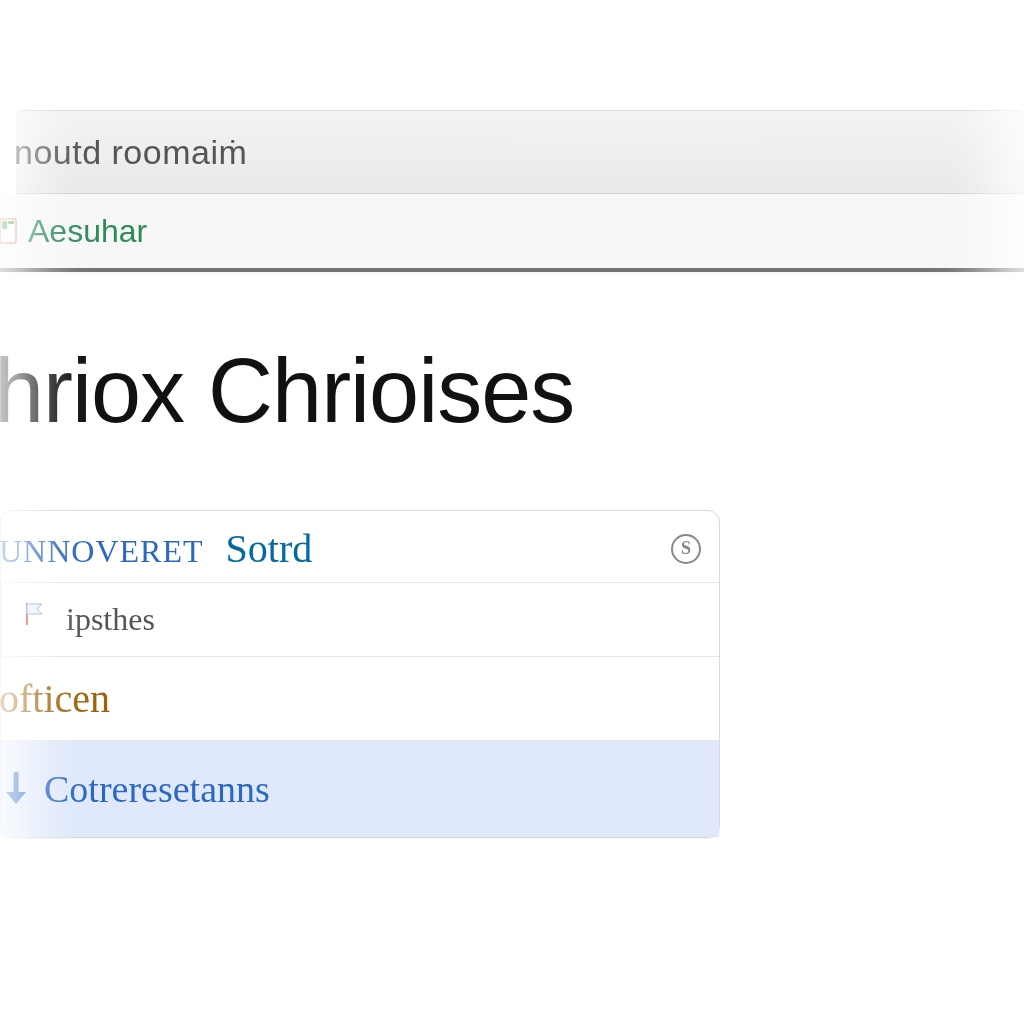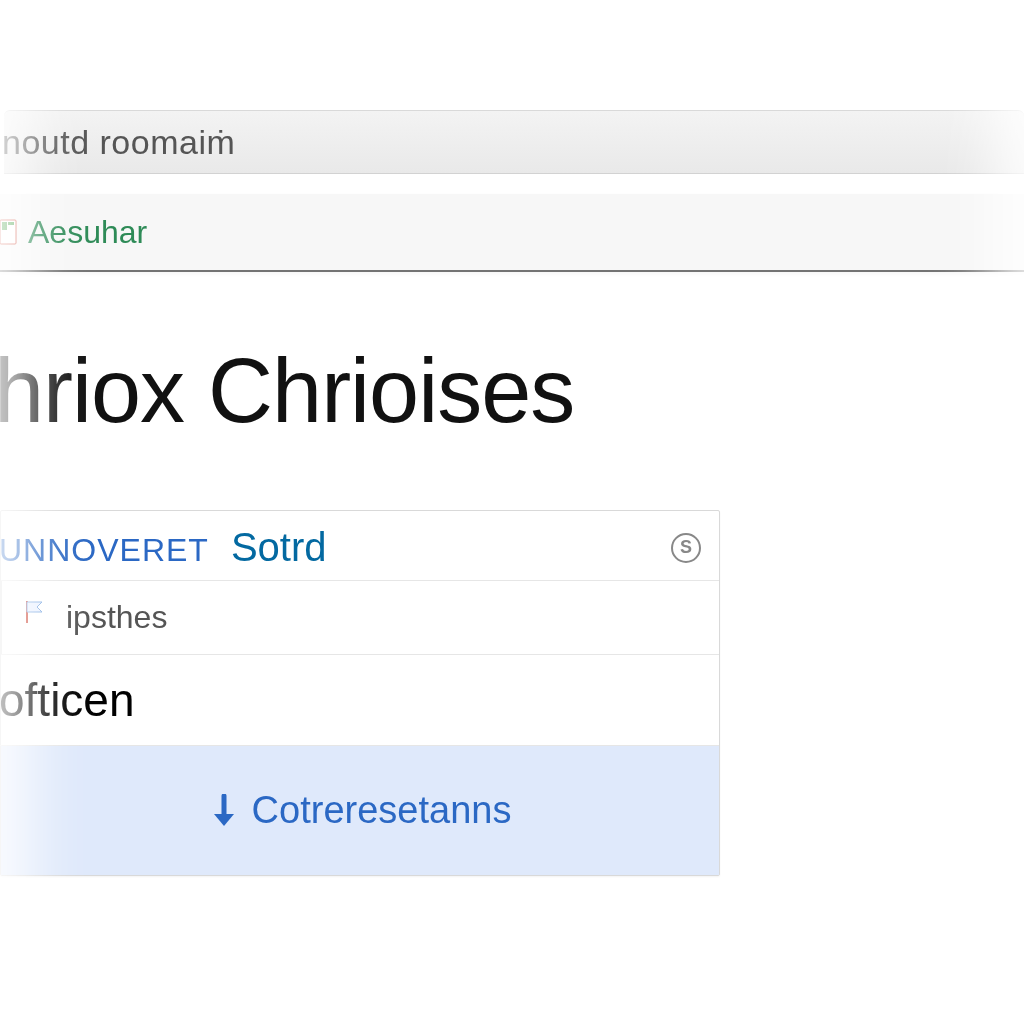--- a/index.html
+++ b/index.html
@@ -1,22 +1,22 @@
 <!DOCTYPE html>
 <html><head>
 <meta charset="utf-8">
 <style>
   * { box-sizing: border-box; margin: 0; padding: 0; }
   html, body { width: 1024px; height: 1024px; overflow: hidden; font-family: Arial, Helvetica, sans-serif; background: #ffffff; }
 
   
   .titlebar {
     position: absolute;
-    left: 4px; right: 0; top: 110px;
-    height: 64px;
+    left: 16px; right: 0; top: 110px;
+    height: 84px;
     background: linear-gradient(#f3f3f3, #e9e9e9);
     border-top: 1px solid #d9d9d9;
     border-bottom: 1px solid #d2d2d2;
     display: flex;
     align-items: center;
     padding-left: 0;
     border-radius: 6px 6px 0 0;
   }
   .titlebar-text {
     font-size: 34px;
@@ -24,21 +24,21 @@
     letter-spacing: 0.5px;
     margin-left: -2px;
   }
 
   
   .toolbar {
     position: absolute;
     left: 0; right: 0; top: 194px;
     height: 78px;
     background: #f7f7f7;
-    border-bottom: 2px solid #737373;
+    border-bottom: 4px solid #737373;
     display: flex;
     align-items: center;
     box-shadow: 0 2px 4px rgba(0,0,0,0.04);
   }
   .toolbar-item {
     display: flex;
     align-items: center;
     gap: 10px;
     font-size: 32px;
     color: #2e8b57;
@@ -60,23 +60,24 @@
     letter-spacing: -1px;
     white-space: nowrap;
   }
 
   
   .panel {
     position: absolute;
     left: 0; top: 510px;
     width: 720px;
     border: 1px solid #d9d9d9;
-    border-radius: 2px;
+    border-radius: 12px;
     background: #fff;
     box-shadow: 0 1px 2px rgba(0,0,0,0.05);
+    font-family: Liberation Serif, serif;
   }
   .panel-header {
     display: flex;
     align-items: center;
     justify-content: space-between;
     padding: 14px 18px 10px 0;
     border-bottom: 1px solid #e6e6e6;
   }
   .panel-header-left {
     display: flex;
@@ -140,33 +141,33 @@
     gap: 18px;
     padding: 18px 4px 18px 20px;
     font-size: 32px;
     color: #555;
   }
   .flag-icon { width: 26px; height: 26px; }
   .flag-icon svg { width:100%; height:100%; display:block; }
 
   .panel-row-single {
     padding: 18px 4px 18px 0;
-    font-size: 46px;
-    color: #000000;
+    font-size: 40px;
+    color: #a16207;
     margin-left: -2px;
     border-bottom: 1px solid #e6e6e6;
   }
 
   .panel-footer {
     background: #dfe9fb;
     display: flex;
     align-items: center;
-    justify-content: center;
+    justify-content: flex-start;
     gap: 13px;
-    padding: 43px 0;
+    padding: 26px 0;
   }
   .panel-footer-text {
     font-size: 38px;
     color: #2b68c4;
   }
   .down-arrow { width: 30px; height: 34px; }
   .down-arrow svg { width:100%; height:100%; display:block; }
 
   
   .vignette {

